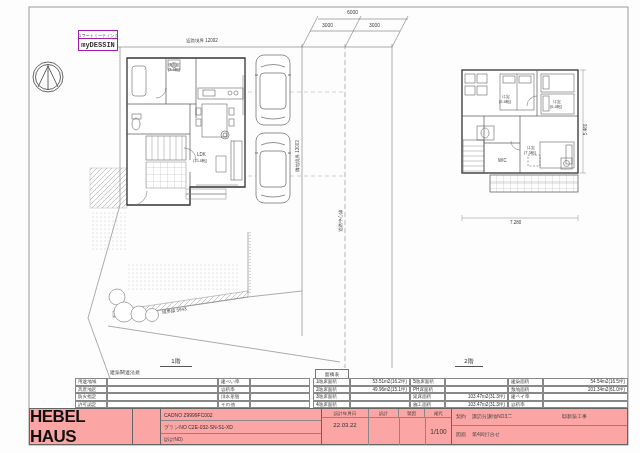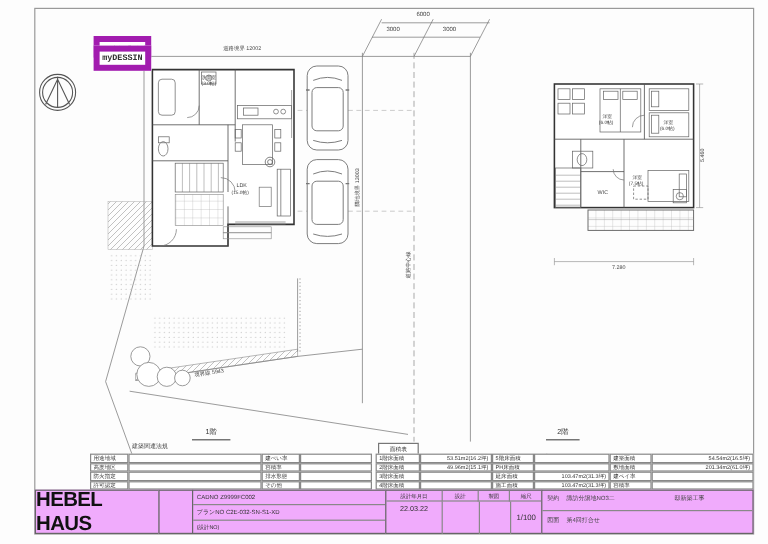--- a/index.html
+++ b/index.html
@@ -1,26 +1,26 @@
 <!DOCTYPE html>
 <html><head>
 <meta charset="utf-8">
 <style>
   html,body{margin:0;padding:0}
   body{width:640px;height:453px;background:#fdfdfd;position:relative;overflow:hidden;
        font-family:"Liberation Sans",sans-serif;color:#333}
   .abs{position:absolute}
   .lbl{position:absolute;font-size:5px;line-height:1.1;color:#444;white-space:nowrap}
   .rot{transform:rotate(-90deg);transform-origin:0 0}
-  .stampbox{position:absolute;border:5px solid #a21caf;background:#fff;display:flex;align-items:center;justify-content:center;white-space:nowrap;overflow:hidden}
+  .stampbox{position:absolute;border:1px solid #a21caf;background:#fff;display:flex;align-items:center;justify-content:center;white-space:nowrap;overflow:hidden}
   .tab{position:absolute;border:1px solid #777;background:#fff;font-size:4.8px;display:flex;align-items:center;justify-content:center}
   .grid-table{position:absolute;display:grid;font-size:4.6px;background:#fff}
   .gc{border:0.5px solid #888;display:flex;align-items:center;padding:0 2px;overflow:hidden;white-space:nowrap;box-sizing:border-box}
   .gc.val{justify-content:flex-end}
-  .tbcell{position:absolute;border:0.6px solid #666;box-sizing:border-box;background:#f0abfc}
+  .tbcell{position:absolute;border:0.6px solid #666;box-sizing:border-box;background:#fca5a5}
   .logo{display:flex;align-items:center;justify-content:center;font-weight:900;font-size:17px;
         letter-spacing:-0.5px;color:#111;font-family:"Liberation Sans",sans-serif}
   .cadrow{position:absolute;left:0;width:100%;height:12.3px;border-bottom:0.5px solid #888;
           font-size:5px;display:flex;align-items:center;padding-left:3px;box-sizing:border-box;white-space:nowrap}
   .hdrcell{position:absolute;top:0;height:9px;border-right:0.5px solid #888;border-bottom:0.5px solid #888;
            font-size:4.5px;display:flex;align-items:center;justify-content:center;box-sizing:border-box;white-space:nowrap}
   .caption{position:absolute;font-size:6px;color:#333;text-align:center;border-bottom:0.7px solid #555;line-height:1.3}
 </style>
 </head>
 <body>

